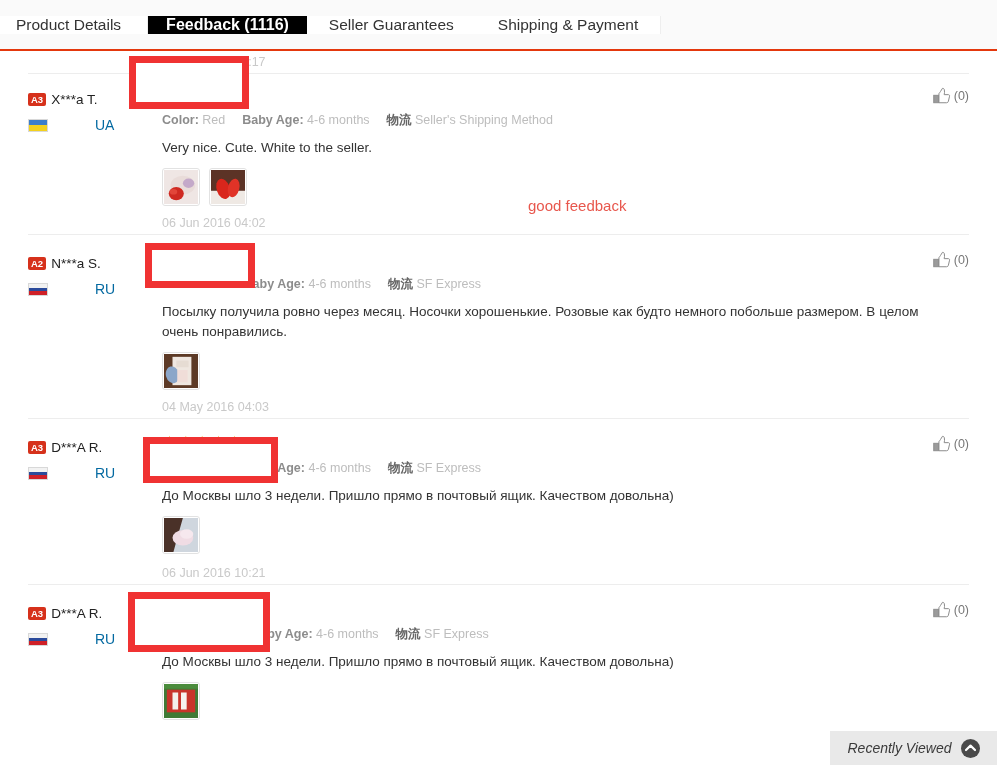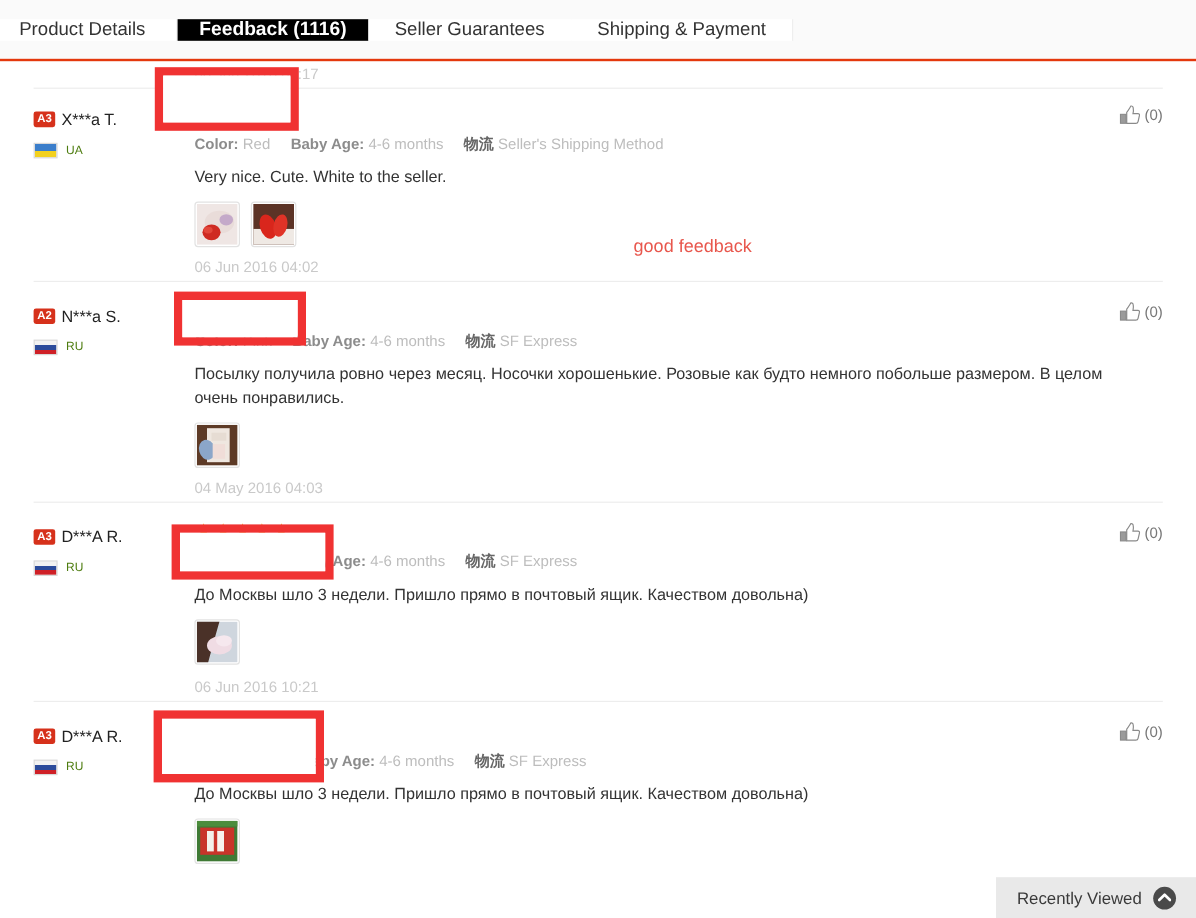--- a/index.html
+++ b/index.html
@@ -64,21 +64,21 @@
   .badge {
     background: #d6311b; color:#fff; font-size:9.5px; font-weight:bold;
     border-radius: 2px; padding: 1px 3px 1px 3px; line-height: 11px;
     letter-spacing: 0px;
   }
   .uname { font-size: 13.5px; color: #222; white-space: nowrap; }
   .rv-countryline { display:flex; align-items:center; gap:7px; margin-top:8px; height:16px;}
   .flag { width: 20px; height: 13px; border: 1px solid #d8d8d8; display:block; }
   .flag.ua { background: linear-gradient(to bottom, #3b7ecb 0 50%, #f3d11e 50% 100%); }
   .flag.ru { background: linear-gradient(to bottom, #f2f2f2 0 33.3%, #2b4b9b 33.3% 66.6%, #cf2027 66.6% 100%); }
-  .cname { font-size: 10px; color: #4d7c0f; }
+  .cname { font-size: 14px; color: #0369a1; margin-left: 40px; }
 
   .rv-main { flex: 1 1 auto; padding-left: 0px; position: relative; }
 
   .stars { color: #f7a81b; font-size: 17px; letter-spacing: 1px; line-height: 20px; height: 20px; }
 
   .rv-meta { margin-top: 6px; font-size: 12.5px; color: #bdbdbd; line-height: 18px; }
   .rv-meta .lab { color: #8c8c8c; font-weight: bold; }
   .rv-meta .sep { display:inline-block; width: 10px; }
   .rv-meta .cn { color: #666; font-weight: bold; font-family: "DejaVu Sans", sans-serif; }
 
@@ -118,20 +118,21 @@
   }
 
   
   .recently {
     position: absolute; right: 0; bottom: 0;
     width: 167px; height: 34px;
     background: #e9e9e9;
     display: flex; align-items: center; justify-content: center; gap: 9px;
     cursor: pointer;
     z-index: 60;
+    font-style: italic;
   }
   .recently .rv-label { font-size: 14px; color: #3a3a3a; }
   .chev-circle {
     width: 19px; height: 19px; border-radius: 50%; background: #4a4a4a;
     display:flex; align-items:center; justify-content:center;
   }
   .chev-circle svg { display:block; }
 </style>
 </head>
 <body>

